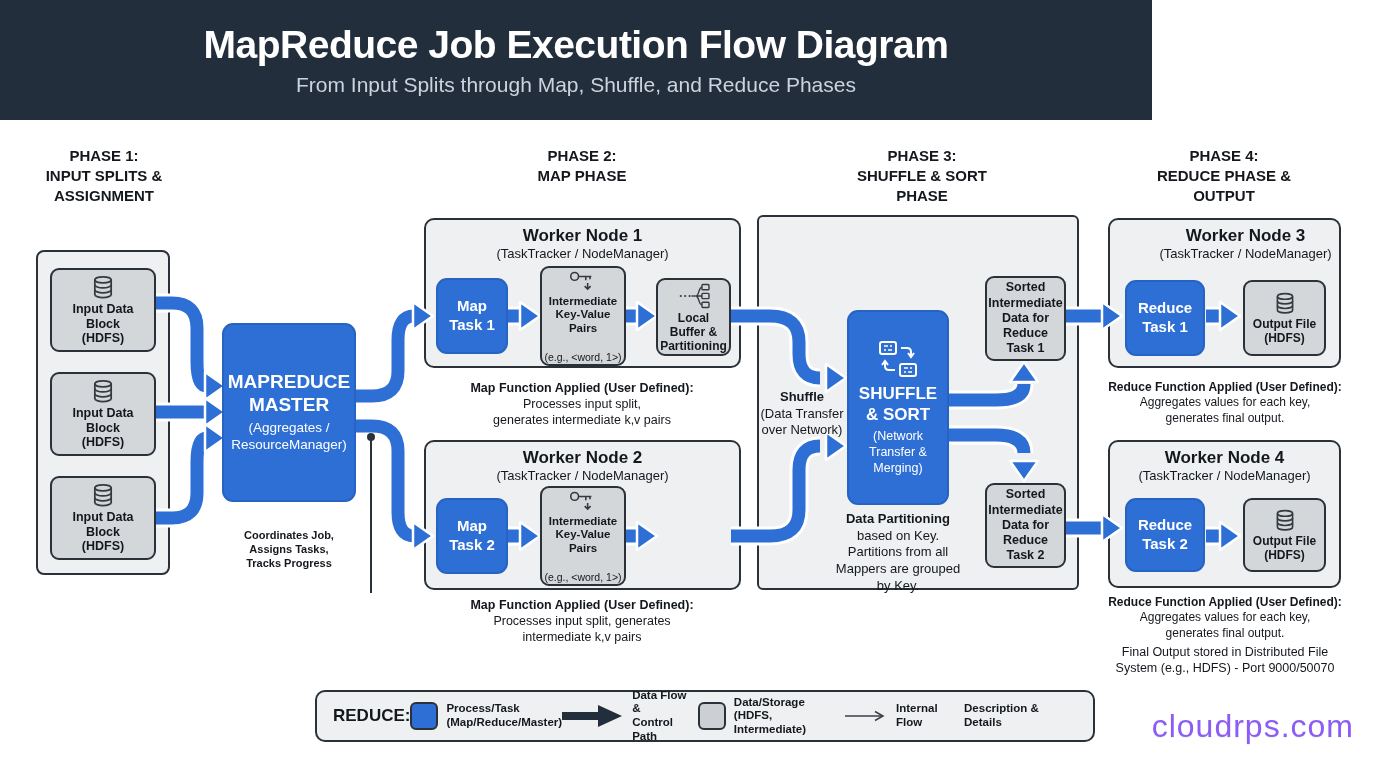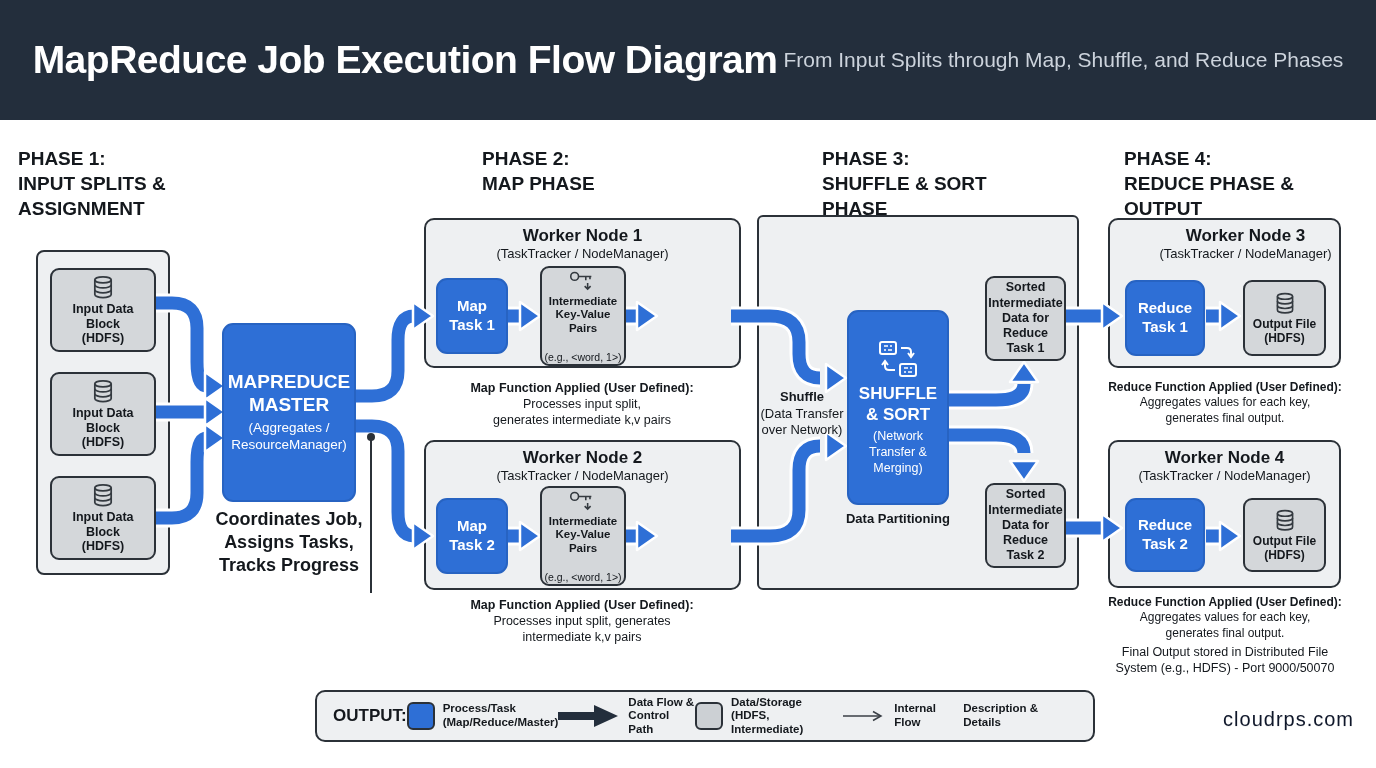--- a/index.html
+++ b/index.html
@@ -1,26 +1,26 @@
 <!DOCTYPE html>
 <html><head>
 <meta charset="utf-8">
 <style>
   html,body{margin:0;padding:0;background:#fff;}
   .stage{position:relative;width:1376px;height:768px;background:#ffffff;
          font-family:"Liberation Sans",sans-serif;color:#14181d;overflow:hidden;}
   .abs{position:absolute;}
   .pre{white-space:pre-line;}
   
-  .hdr{left:0;top:0;width:1376px;height:120px;background:#232e3c;
-       display:flex;align-items:center;justify-content:center;gap:6px;}
+  .hdr{left:0;top:0;width:1152px;height:120px;background:#232e3c;
+       display:flex;flex-direction:column;align-items:center;justify-content:center;gap:6px;}
   .hdr-title{color:#ffffff;font-size:39px;font-weight:700;letter-spacing:-0.5px;}
   .hdr-sub{color:#ccd3dc;font-size:21px;font-weight:400;}
   
-  .phase-label{font-size:19px;font-weight:700;line-height:1.32;}
+  .phase-label{font-size:15px;font-weight:700;line-height:1.32;text-align:center;}
   
   .panel{background:#eef0f2;border:2px solid #2b3138;border-radius:10px;box-sizing:border-box;}
   
   .gbox{background:#d4d7da;border:2px solid #2b3138;border-radius:9px;box-sizing:border-box;
         display:flex;flex-direction:column;align-items:center;justify-content:center;
         text-align:center;font-weight:700;}
   .bbox{background:#2e6fd6;border:2px solid #2763c2;border-radius:11px;box-sizing:border-box;color:#fff;
         display:flex;flex-direction:column;align-items:center;justify-content:center;
         text-align:center;font-weight:700;}
   .wn-head{left:0;top:7px;width:100%;text-align:center;line-height:1.25;}
@@ -36,21 +36,21 @@
   .sorted-label{font-size:12.5px;line-height:1.22;}
   
   .legend{left:315px;top:690px;width:780px;height:52px;display:flex;align-items:center;
           padding:0 16px;box-sizing:border-box;justify-content:space-between;}
   .legend-title{font-size:17px;font-weight:800;}
   .lg-item{display:flex;align-items:center;gap:8px;}
   .sw{width:28px;height:28px;border-radius:6px;border:2px solid #2b3138;box-sizing:border-box;flex:0 0 auto;}
   .sw-blue{background:#2e6fd6;}
   .sw-gray{background:#ccd0d4;}
   .lg-label{font-size:11.5px;font-weight:700;line-height:1.18;}
-  .watermark{right:22px;top:708px;font-size:20px;color:#0f172a;font-weight:400;letter-spacing:1px;
+  .watermark{right:22px;top:708px;font-size:32px;color:#8b5cf6;font-weight:400;letter-spacing:1px;
              text-shadow:0 1px 0 #f2f2f2;}
   svg{display:block;}
   .arrow-layer{left:0;top:0;pointer-events:none;}
 </style>
 </head>
 <body>
 
 <div class="stage">
 
   <div class="abs hdr">
@@ -186,41 +186,58 @@
 Block
 (HDFS)</span>
   </div>
 
   <div class="abs bbox" style="left:222px;top:323px;width:134px;height:179px;">
     <span class="pre" style="font-size:19px;line-height:1.2;">MAPREDUCE
 MASTER</span>
     <span class="pre" style="font-size:13.5px;font-weight:400;margin-top:4px;line-height:1.25;">(Aggregates /
 ResourceManager)</span>
   </div>
-  <div class="abs caption pre" style="left:214px;top:508px;width:150px;font-weight:700;font-size:18px;">Coordinates Job,
+  <div class="abs caption pre" style="left:214px;top:528px;width:150px;font-weight:700;font-size:11px;">Coordinates Job,
 Assigns Tasks,
 Tracks Progress</div>
 
   <div class="abs wn-head" style="left:424px;top:225px;width:317px;">
     <div class="wn-title">Worker Node 1</div>
     <div class="wn-sub">(TaskTracker / NodeManager)</div>
   </div>
   <div class="abs bbox task-label pre" style="left:436px;top:278px;width:72px;height:76px;">Map
 Task 1</div>
   <div class="abs gbox" style="left:540px;top:266px;width:86px;height:100px;">
     <span>
       <svg width="32" height="26" viewBox="0 0 34 28" fill="none" stroke="#343a40" stroke-width="1.7">
         <circle cx="8" cy="8" r="4.2"></circle>
         <path d="M12.2 8 H26 M20 8 v4 M24.5 8 v3"></path>
         <path d="M22 15 v6 M18.8 18.4 L22 21.6 L25.2 18.4"></path>
       </svg>
     </span>
     <span class="small-label pre" style="font-size:11.5px">Intermediate
 Key-Value Pairs</span>
     <span class="tiny">(e.g., &lt;word, 1&gt;)</span>
+  </div>
+  <div class="abs gbox" style="left:656px;top:278px;width:75px;height:78px;">
+    <span>
+      <svg width="38" height="30" viewBox="0 0 40 34" fill="none" stroke="#343a40" stroke-width="1.6">
+        <circle cx="5" cy="17" r="1.2" fill="#343a40" stroke="none"></circle>
+        <circle cx="10" cy="17" r="1.2" fill="#343a40" stroke="none"></circle>
+        <circle cx="15" cy="17" r="1.2" fill="#343a40" stroke="none"></circle>
+        <path d="M17 17 h5"></path>
+        <path d="M22 17 C26 17 25 7 29 7 M22 17 h7 M22 17 C26 17 25 27 29 27"></path>
+        <rect x="29" y="4" width="8" height="6" rx="1"></rect>
+        <rect x="29" y="14" width="8" height="6" rx="1"></rect>
+        <rect x="29" y="24" width="8" height="6" rx="1"></rect>
+      </svg>
+    </span>
+    <span class="small-label pre">Local
+Buffer &amp;
+Partitioning</span>
   </div>
   <div class="abs caption" style="left:432px;top:380px;width:300px;">
     <span class="cb">Map Function Applied (User Defined):</span>
     <span class="cr pre">Processes input split,
 generates intermediate k,v pairs</span>
   </div>
 
   <div class="abs wn-head" style="left:424px;top:447px;width:317px;">
     <div class="wn-title">Worker Node 2</div>
     <div class="wn-sub">(TaskTracker / NodeManager)</div>
@@ -274,20 +291,24 @@
 Data for
 Reduce
 Task 1</div>
   <div class="abs gbox sorted-label pre" style="left:985px;top:483px;width:81px;height:85px;">Sorted
 Intermediate
 Data for
 Reduce
 Task 2</div>
   <div class="abs caption" style="left:798px;top:511px;width:200px;font-size:13px;">
     <span class="cb">Data Partitioning</span>
+    <span class="cr pre">based on Key.
+Partitions from all
+Mappers are grouped
+by Key.</span>
   </div>
 
   <div class="abs wn-head" style="left:1108px;top:225px;width:233px;margin-left:21px;">
     <div class="wn-title">Worker Node 3</div>
     <div class="wn-sub">(TaskTracker / NodeManager)</div>
   </div>
   <div class="abs bbox task-label pre" style="left:1125px;top:280px;width:80px;height:76px;">Reduce
 Task 1</div>
   <div class="abs gbox" style="left:1243px;top:280px;width:83px;height:76px;">
     <span>
@@ -327,21 +348,21 @@
   </div>
   <div class="abs caption" style="left:1094px;top:595px;width:262px;font-size:12px;">
     <span class="cb">Reduce Function Applied (User Defined):</span>
     <span class="cr pre">Aggregates values for each key,
 generates final output.</span>
     <span class="cr pre" style="margin-top:3px;font-size:12.5px;">Final Output stored in Distributed File
 System (e.g., HDFS) - Port 9000/50070</span>
   </div>
 
   <div class="abs panel legend">
-    <span class="legend-title">OUTPUT:</span>
+    <span class="legend-title">REDUCE:</span>
     <span class="lg-item">
       <span class="sw sw-blue"></span>
       <span class="lg-label pre">Process/Task
 (Map/Reduce/Master)</span>
     </span>
     <span class="lg-item">
       <span>
         <svg width="62" height="24" viewBox="0 0 62 24">
             <polygon points="0,8 36,8 36,1 60,12 36,23 36,16 0,16" fill="#232e3c"></polygon>
           </svg>

